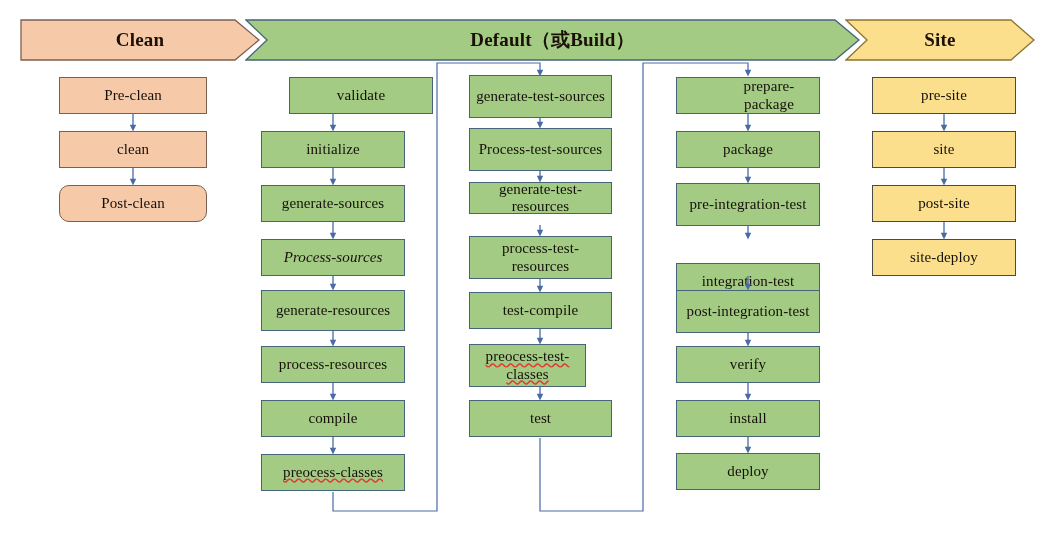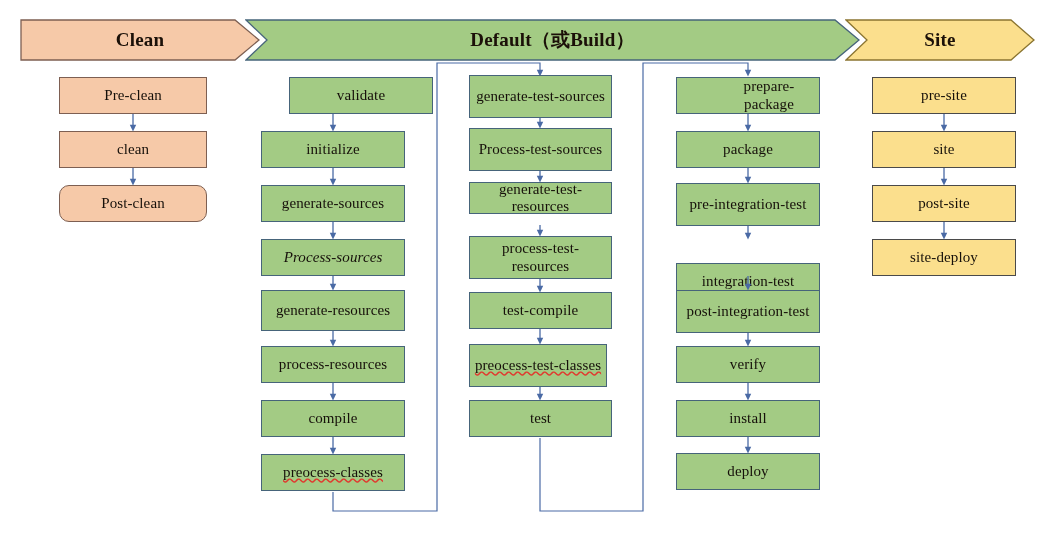--- a/index.html
+++ b/index.html
@@ -161,21 +161,21 @@
   </div>
   <div class="box green" style="left:469px; top:182px; width:143px; height:32px;">
     <span class="lbl">generate-test-resources</span>
   </div>
   <div class="box green" style="left:469px; top:236px; width:143px; height:43px;">
     <span class="lbl">process-test-resources</span>
   </div>
   <div class="box green" style="left:469px; top:292px; width:143px; height:37px;">
     <span class="lbl">test-compile</span>
   </div>
-  <div class="box green" style="left:469px; top:344px; width:138px; height:43px;">
+  <div class="box green" style="left:469px; top:344px; width:117px; height:43px;">
     <span class="lbl misspelled">preocess-test-classes</span>
   </div>
   <div class="box green" style="left:469px; top:400px; width:143px; height:37px;">
     <span class="lbl">test</span>
   </div>
 
   <div class="box green" style="left:676px; top:77px; width:144px; height:37px;padding-left:46px;">
     <span class="lbl">prepare-package</span>
   </div>
   <div class="box green" style="left:676px; top:131px; width:144px; height:37px;">

